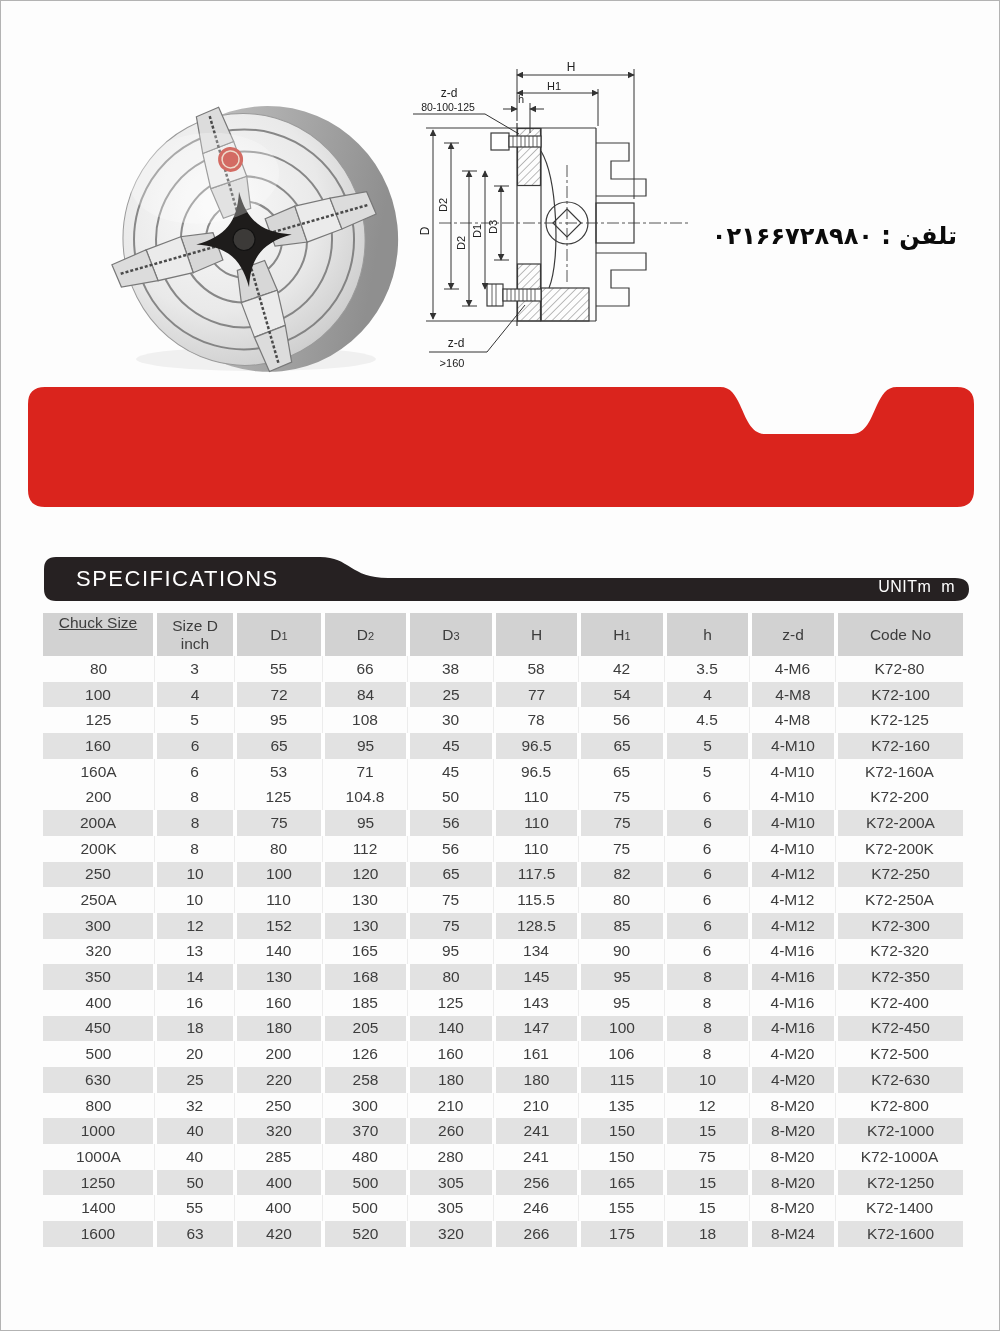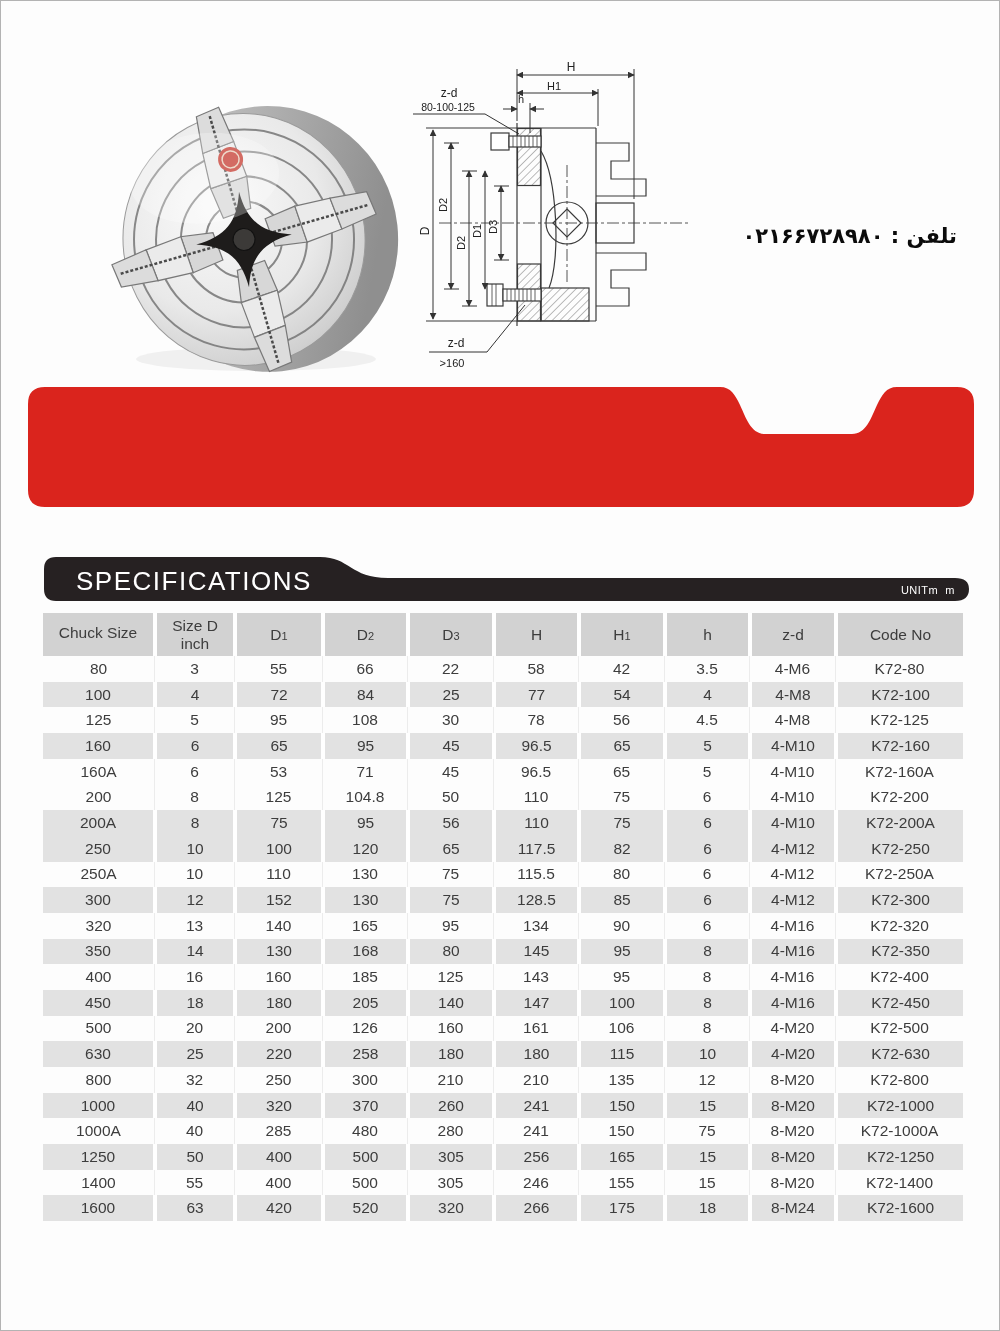--- a/index.html
+++ b/index.html
@@ -6,48 +6,48 @@
   .page{position:relative;width:1000px;height:1331px;background:#fdfdfd;
         border:1px solid var(--page-border,#b3b3b3);box-sizing:border-box;overflow:hidden;
         font-family:"Liberation Sans",sans-serif;}
   
   .photo{position:absolute;left:95px;top:88px;width:310px;height:290px;}
   
   .drawing{position:absolute;left:398px;top:52px;width:295px;height:345px;}
   .drawing text{font-family:"Liberation Sans",sans-serif;fill:#222;}
   
   .contact{position:absolute;top:216px;right:42px;width:330px;direction:rtl;text-align:right;
-           font-family:"DejaVu Sans",sans-serif;font-weight:bold;font-size:21px;line-height:38px;color:#0b0b0b;}
+           font-family:"DejaVu Sans",sans-serif;font-weight:bold;font-size:24px;line-height:38px;color:#0b0b0b;}
   
   .red-banner{position:absolute;left:27px;top:386px;width:946px;height:120px;}
   .red-banner path{fill:var(--red-banner,#da241d);}
   
   .specs{position:absolute;left:43px;top:556px;width:925px;height:44px;}
   .specs svg{position:absolute;left:0;top:0;width:925px;height:44px;}
   .specs svg path{fill:var(--black-banner,#262122);}
-  .specs .title{position:absolute;left:32px;top:9px;color:#fff;font-size:26px;letter-spacing:1.5px;}
-  .specs .unit{position:absolute;right:14px;bottom:5px;color:#fff;font-size:11px;letter-spacing:.5px;white-space:pre;}
+  .specs .title{position:absolute;left:32px;top:9px;color:#fff;font-size:22px;letter-spacing:1.5px;}
+  .specs .unit{position:absolute;right:14px;bottom:5px;color:#fff;font-size:16px;letter-spacing:.5px;white-space:pre;}
   
   table.spec{position:absolute;left:42px;top:612px;width:920px;table-layout:fixed;
              border-collapse:separate;border-spacing:0;text-align:center;
              color:var(--table-text,#3d3d3d);font-size:15.5px;}
   table.spec col:nth-child(1){width:112px}
   table.spec col:nth-child(2){width:80px}
   table.spec col:nth-child(3){width:88px}
   table.spec col:nth-child(4){width:85px}
   table.spec col:nth-child(5){width:86px}
   table.spec col:nth-child(6){width:85px}
   table.spec col:nth-child(7){width:86px}
   table.spec col:nth-child(8){width:85px}
   table.spec col:nth-child(9){width:86px}
   table.spec col:nth-child(10){width:127px}
   table.spec thead th{background:var(--header-cell,#d2d2d2);height:43px;font-weight:normal;
       vertical-align:middle;line-height:1.15;border-left:2px solid #fff;border-right:2px solid #fff;
       background-clip:padding-box;box-sizing:border-box;}
-  table.spec thead th:first-child{border-left:0;vertical-align:bottom;padding-bottom:14px;}
+  table.spec thead th:first-child{border-left:0;vertical-align:bottom;padding-bottom:24px;text-decoration:underline;}
   table.spec thead th:last-child{border-right:0;margin-top:40px;}
   table.spec tbody td{height:25.7px;padding:0;border-right:1px solid #ececec;box-sizing:border-box;}
   table.spec tbody td:last-child{border-right:0;}
   table.spec tbody tr.shaded td{background:var(--shaded-row,#e2e2e2);border-left:2px solid #fff;
       border-right:2px solid #fff;background-clip:padding-box;}
   table.spec tbody tr.shaded td:first-child{border-left:0;}
   table.spec tbody tr.shaded td:last-child{border-right:0;}
   .hsub{font-size:11px;}
 </style>
 </head>
@@ -235,21 +235,21 @@
           <th><span>z-d</span></th>
           <th><span>Code No</span></th>
         </tr>
     </thead>
     <tbody>
         <tr>
           <td>80</td>
           <td>3</td>
           <td>55</td>
           <td>66</td>
-          <td>22</td>
+          <td>38</td>
           <td>58</td>
           <td>42</td>
           <td>3.5</td>
           <td>4-M6</td>
           <td>K72-80</td>
         </tr>
         <tr class="shaded">
           <td>100</td>
           <td>4</td>
           <td>72</td>
@@ -314,20 +314,32 @@
           <td>8</td>
           <td>75</td>
           <td>95</td>
           <td>56</td>
           <td>110</td>
           <td>75</td>
           <td>6</td>
           <td>4-M10</td>
           <td>K72-200A</td>
         </tr>
+        <tr>
+          <td>200K</td>
+          <td>8</td>
+          <td>80</td>
+          <td>112</td>
+          <td>56</td>
+          <td>110</td>
+          <td>75</td>
+          <td>6</td>
+          <td>4-M10</td>
+          <td>K72-200K</td>
+        </tr>
         <tr class="shaded">
           <td>250</td>
           <td>10</td>
           <td>100</td>
           <td>120</td>
           <td>65</td>
           <td>117.5</td>
           <td>82</td>
           <td>6</td>
           <td>4-M12</td>

